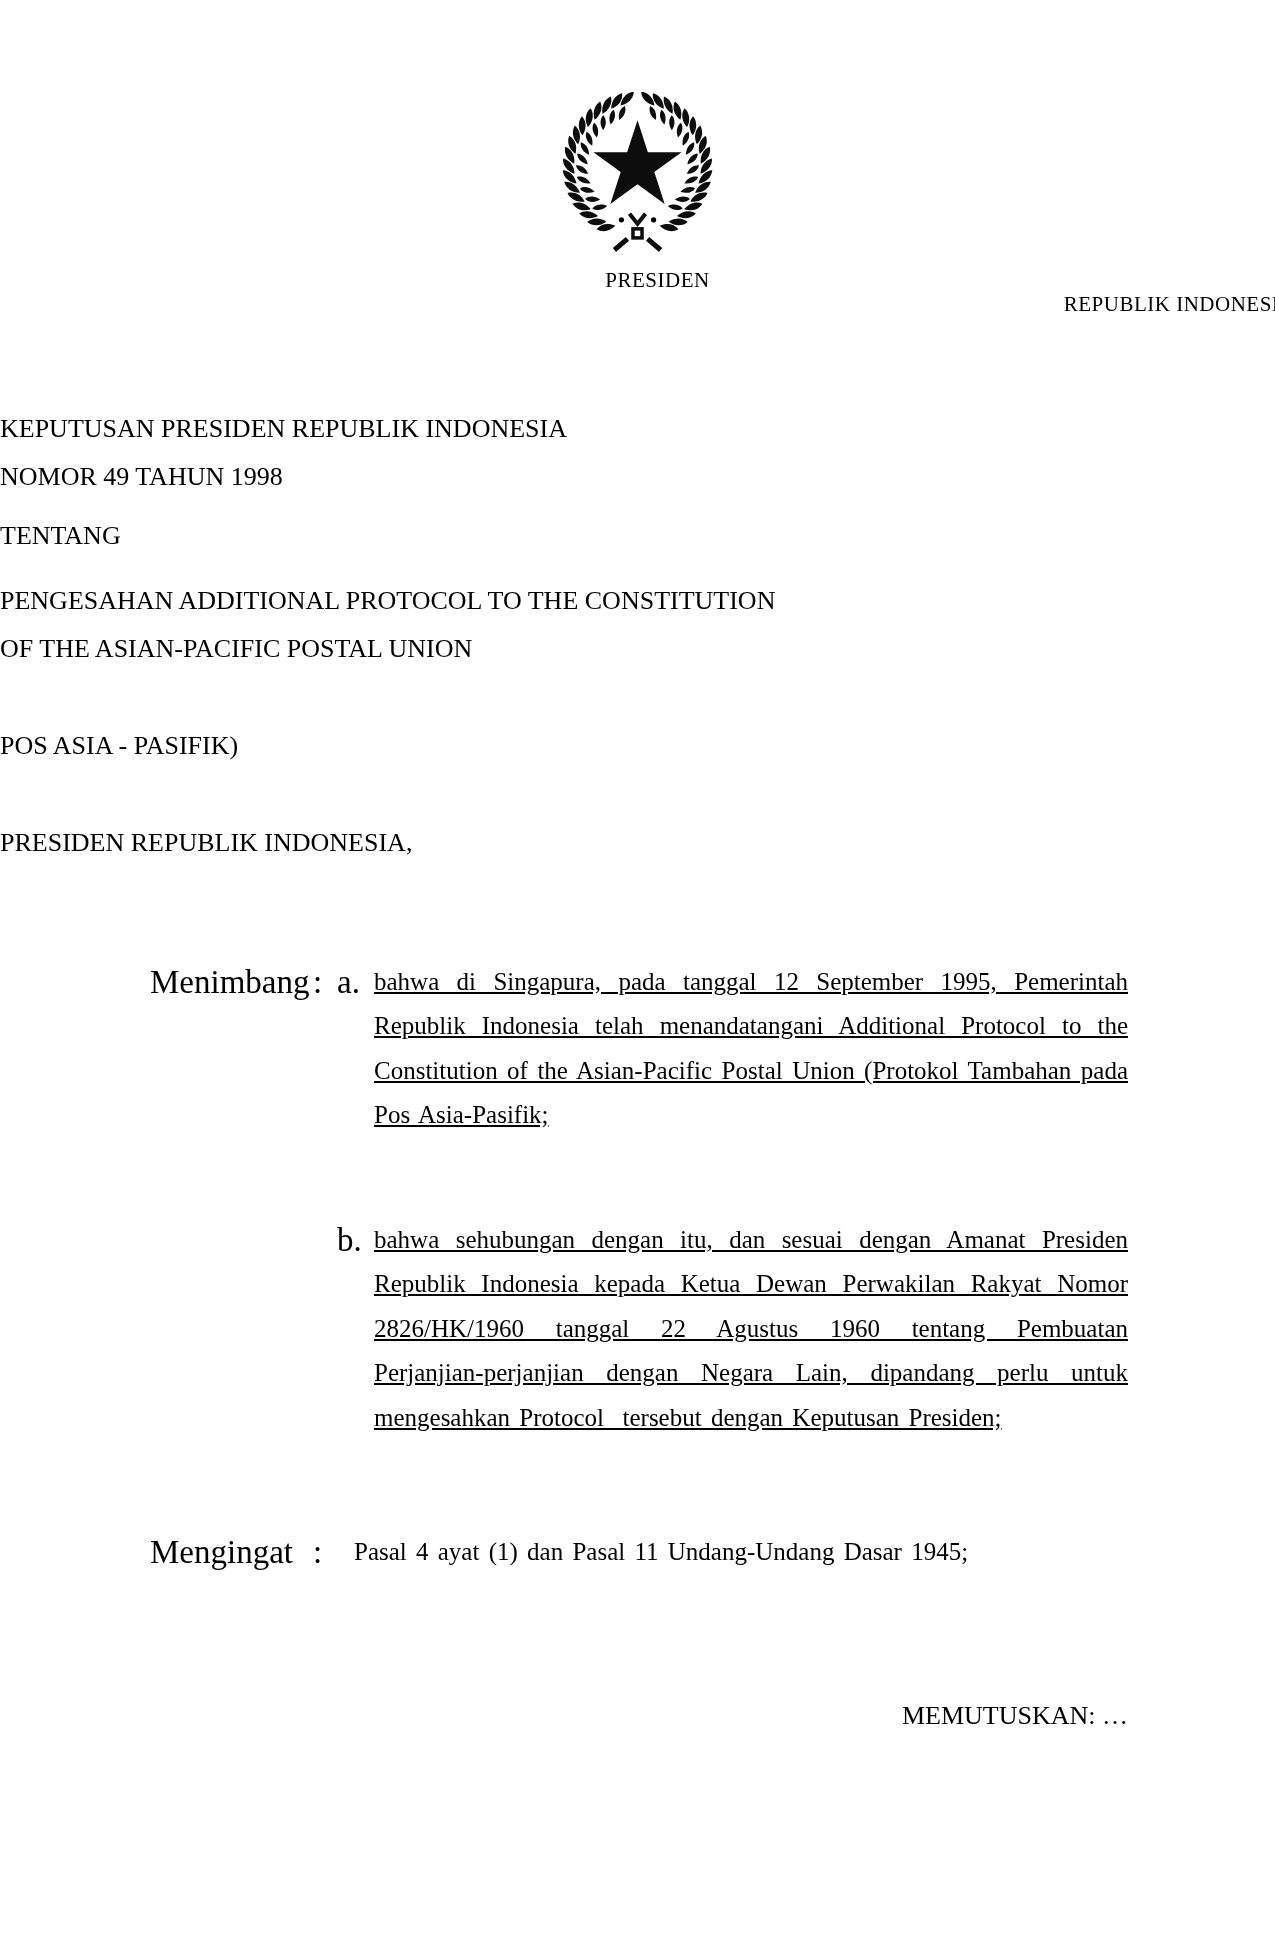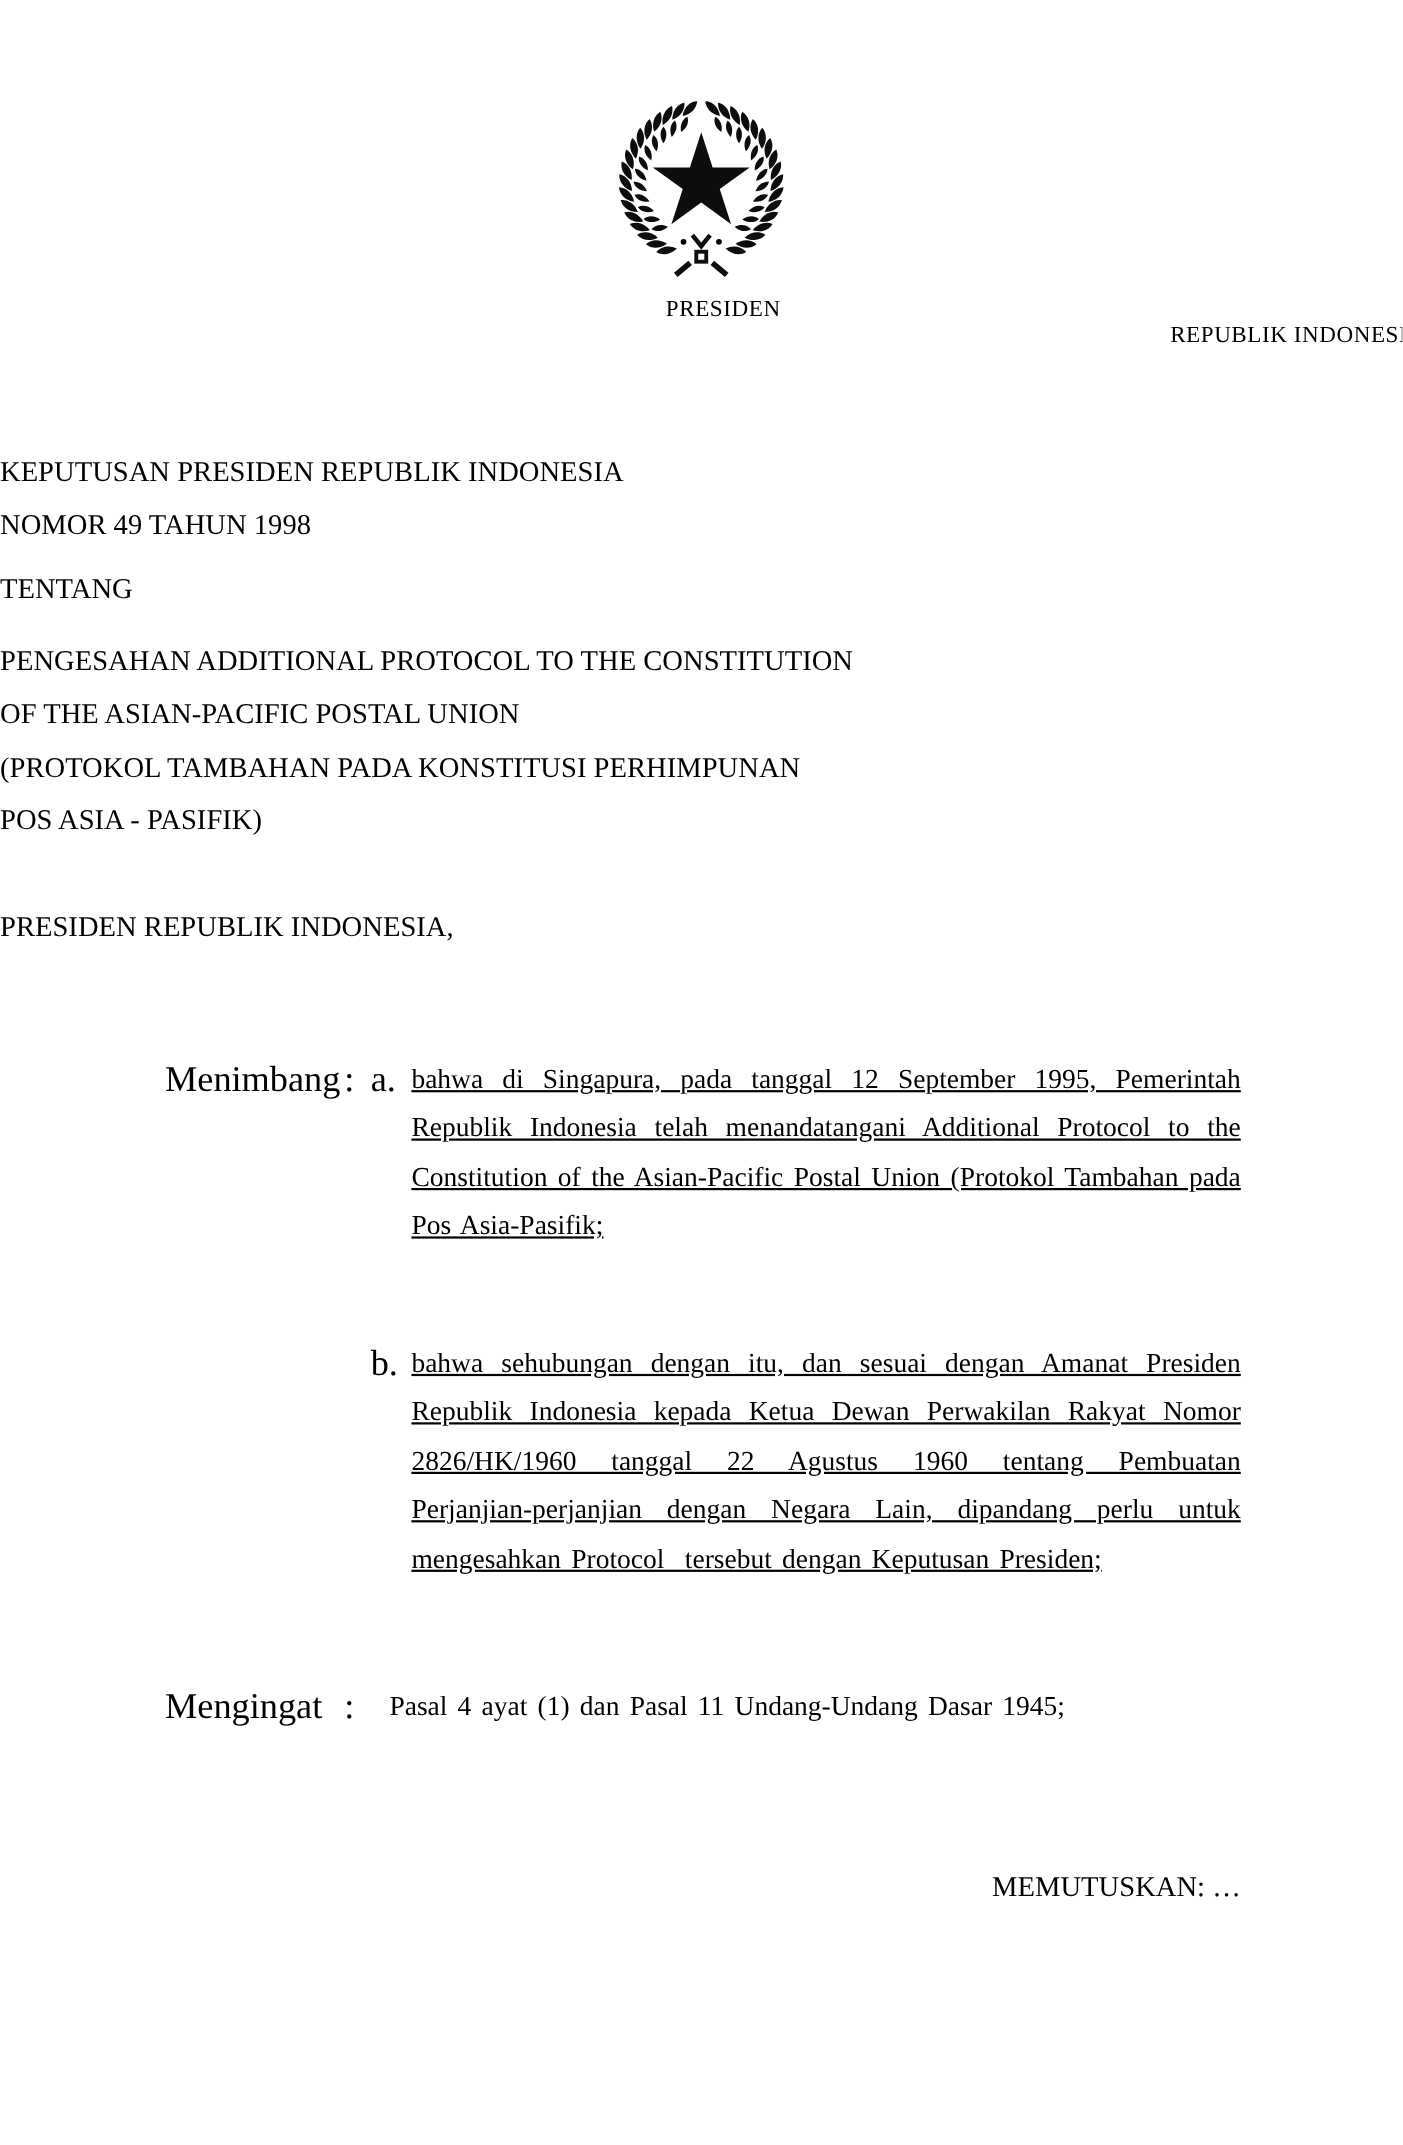--- a/index.html
+++ b/index.html
@@ -106,21 +106,20 @@
   </svg>
 
   <div class="hdr l1">PRESIDEN</div>
   <div class="hdr l2">REPUBLIK INDONESIA</div>
 
   <div class="t" style="top:414px">KEPUTUSAN PRESIDEN REPUBLIK INDONESIA</div>
   <div class="t" style="top:462px">NOMOR 49 TAHUN 1998</div>
   <div class="t" style="top:521px">TENTANG</div>
   <div class="t" style="top:586px">PENGESAHAN ADDITIONAL PROTOCOL TO THE CONSTITUTION</div>
   <div class="t" style="top:634px">OF THE ASIAN-PACIFIC POSTAL UNION</div>
-  <div class="t" style="top:683px">(PROTOKOL TAMBAHAN PADA KONSTITUSI PERHIMPUNAN</div>
   <div class="t" style="top:731px">POS ASIA - PASIFIK)</div>
   <div class="t" style="top:828px">PRESIDEN REPUBLIK INDONESIA,</div>
 
   <div class="lbl" style="top:960px">Menimbang</div>
   <div class="col" style="top:960px">:</div>
   <div class="mk" style="top:960px">a.</div>
   <div class="para" style="top:960px">
     <div class="jl">bahwa di Singapura, pada tanggal 12 September 1995, Pemerintah</div>
     <div class="jl">Republik Indonesia telah menandatangani Additional Protocol to the</div>
     <div class="jl">Constitution of the Asian-Pacific Postal Union (Protokol Tambahan pada</div>

